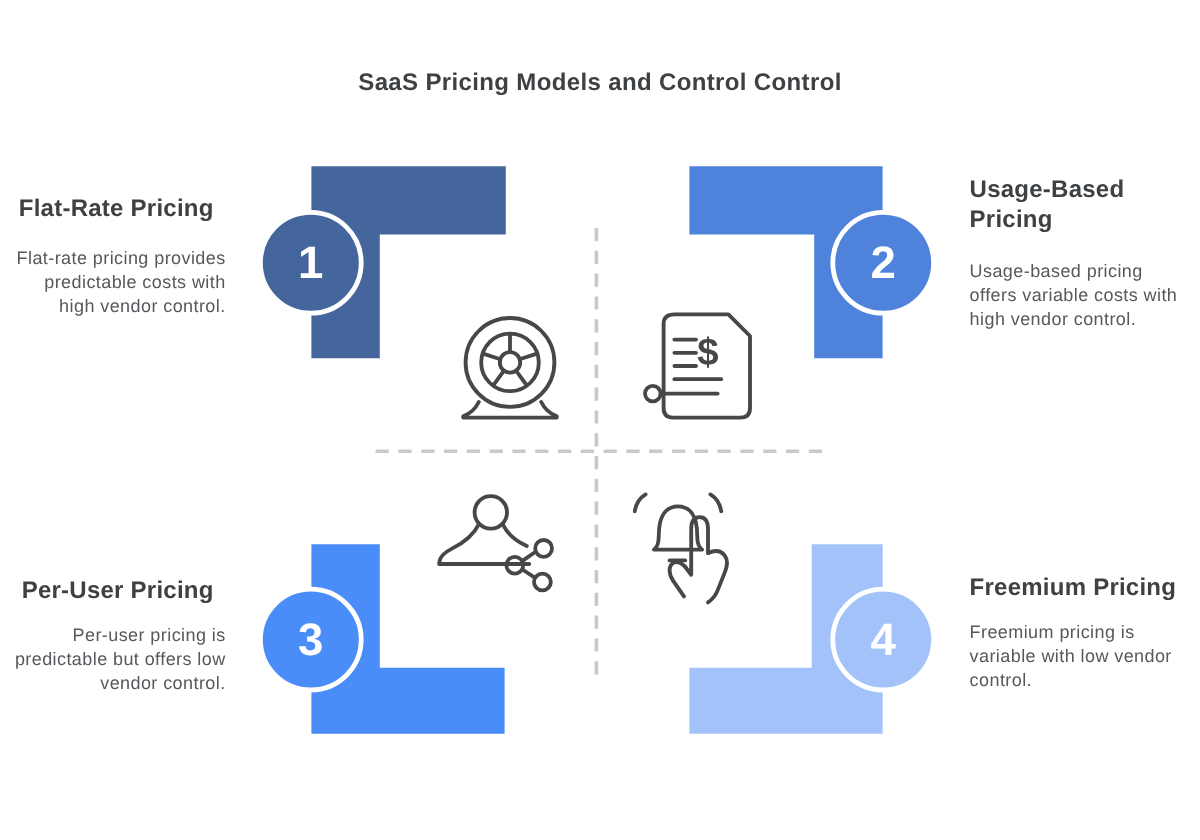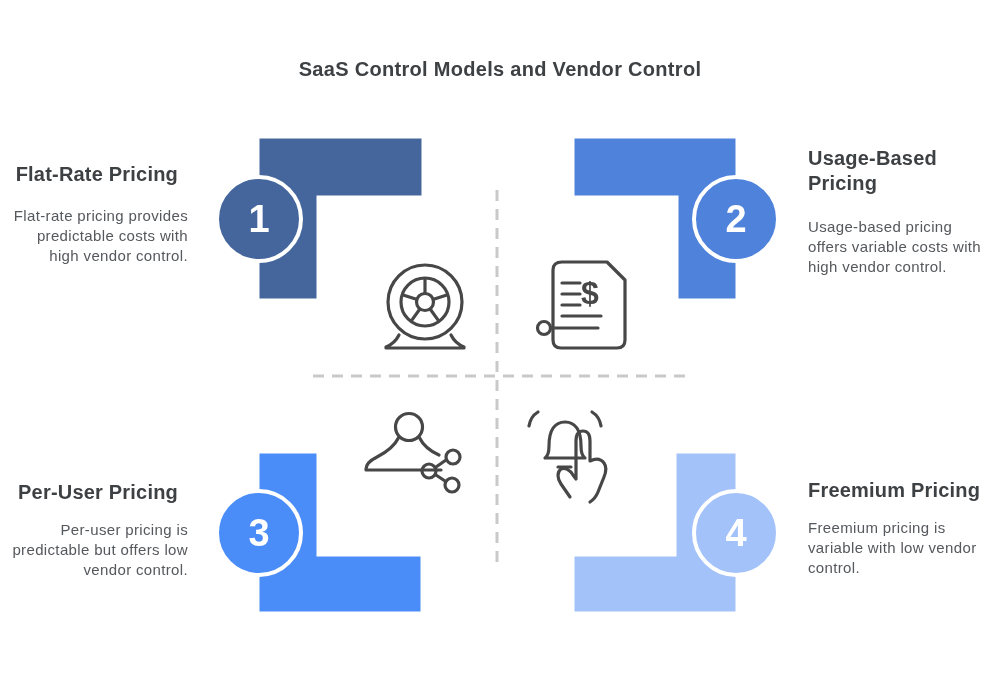--- a/index.html
+++ b/index.html
@@ -32,21 +32,21 @@
   }
   .scene text.dollar{
     font-family:"Liberation Sans",sans-serif;font-size:32px;font-weight:bold;
   }
 </style>
 </head>
 <body>
 
 <div class="canvas">
 
-  <div class="page-title">SaaS Control Models and Vendor Control</div>
+  <div class="page-title">SaaS Pricing Models and Control Control</div>
 
   <svg class="scene" viewBox="0 0 1000 700">
 
     <line x1="497" y1="190" x2="497" y2="563" stroke-width="3" stroke-dasharray="11 8" stroke="#C9C9C9"></line>
     <line x1="313" y1="376" x2="687" y2="376" stroke-width="3" stroke-dasharray="11 8" stroke="#C9C9C9"></line>
 
     <path d="M258 137 H423 V197 H318 V300 H258 Z" stroke="#FFFFFF" stroke-width="3" fill="#44669C"></path>
     <path d="M573 137 H737 V300 H677 V197 H573 Z" stroke="#FFFFFF" stroke-width="3" fill="#4E82DB"></path>
     <path d="M258 452 H318 V555 H422 V613 H258 Z" stroke="#FFFFFF" stroke-width="3" fill="#4A8DF8"></path>
     <path d="M675 452 H737 V613 H573 V555 H675 Z" stroke="#FFFFFF" stroke-width="3" fill="#A3C2F9"></path>

